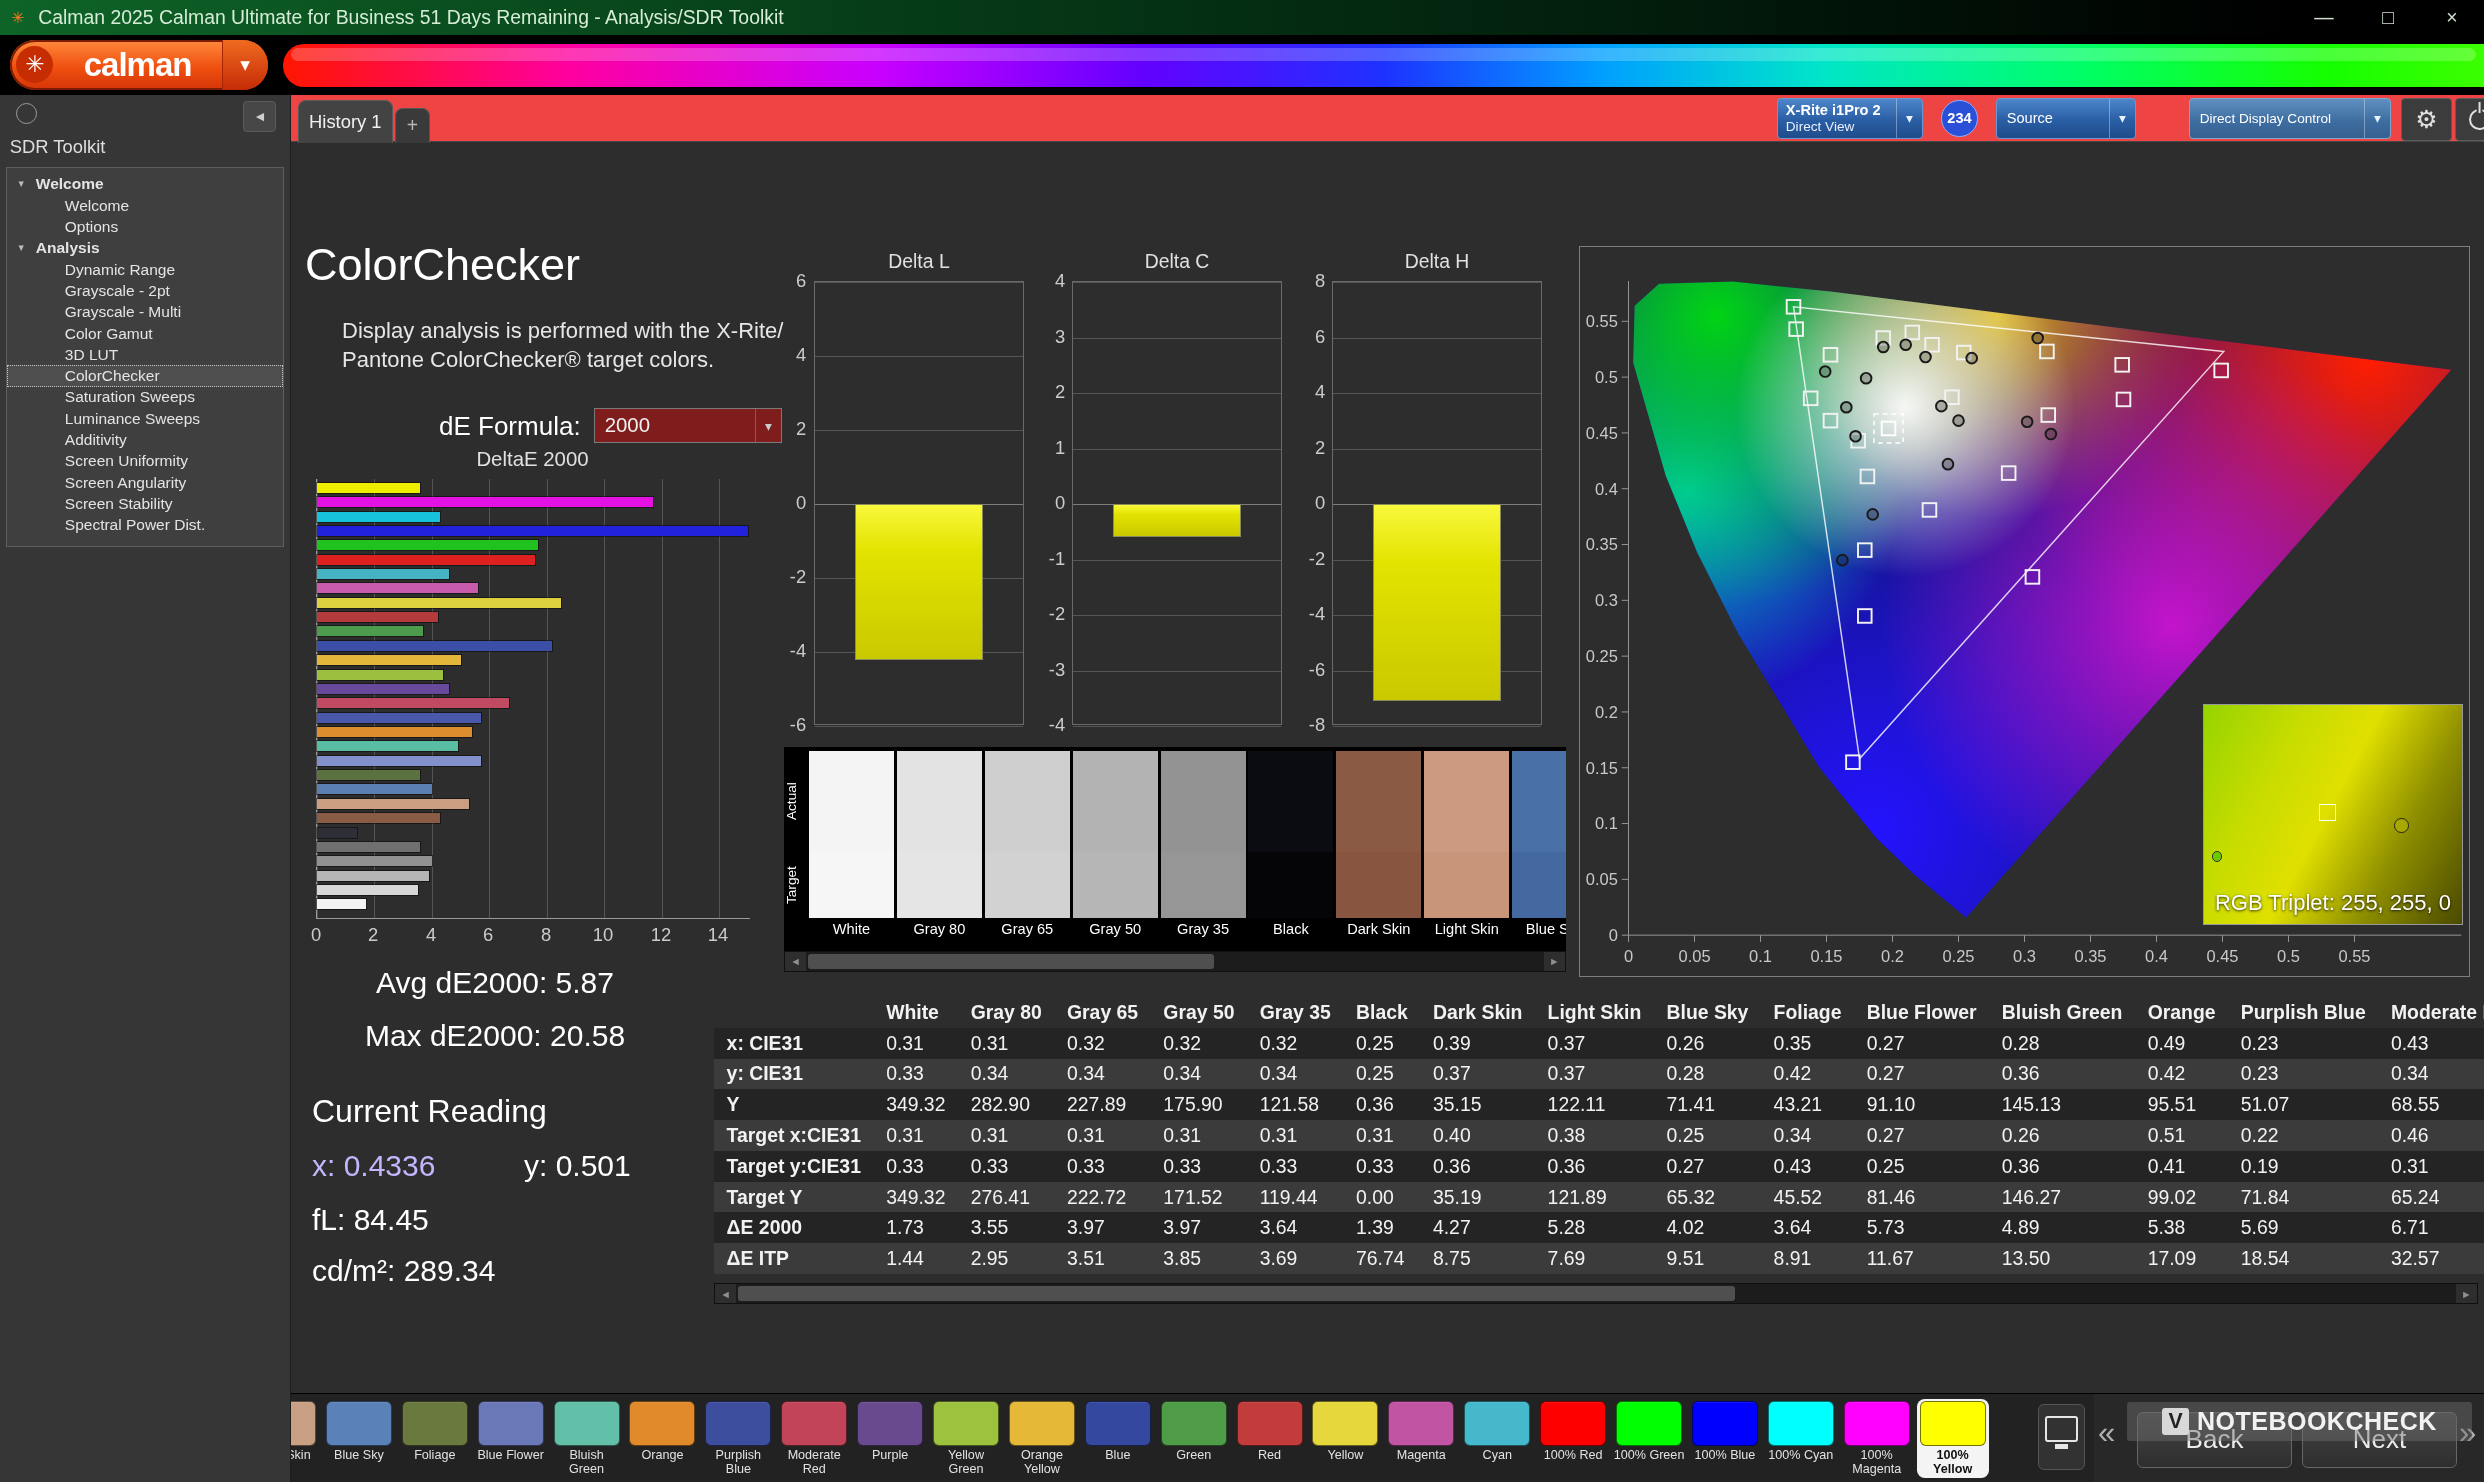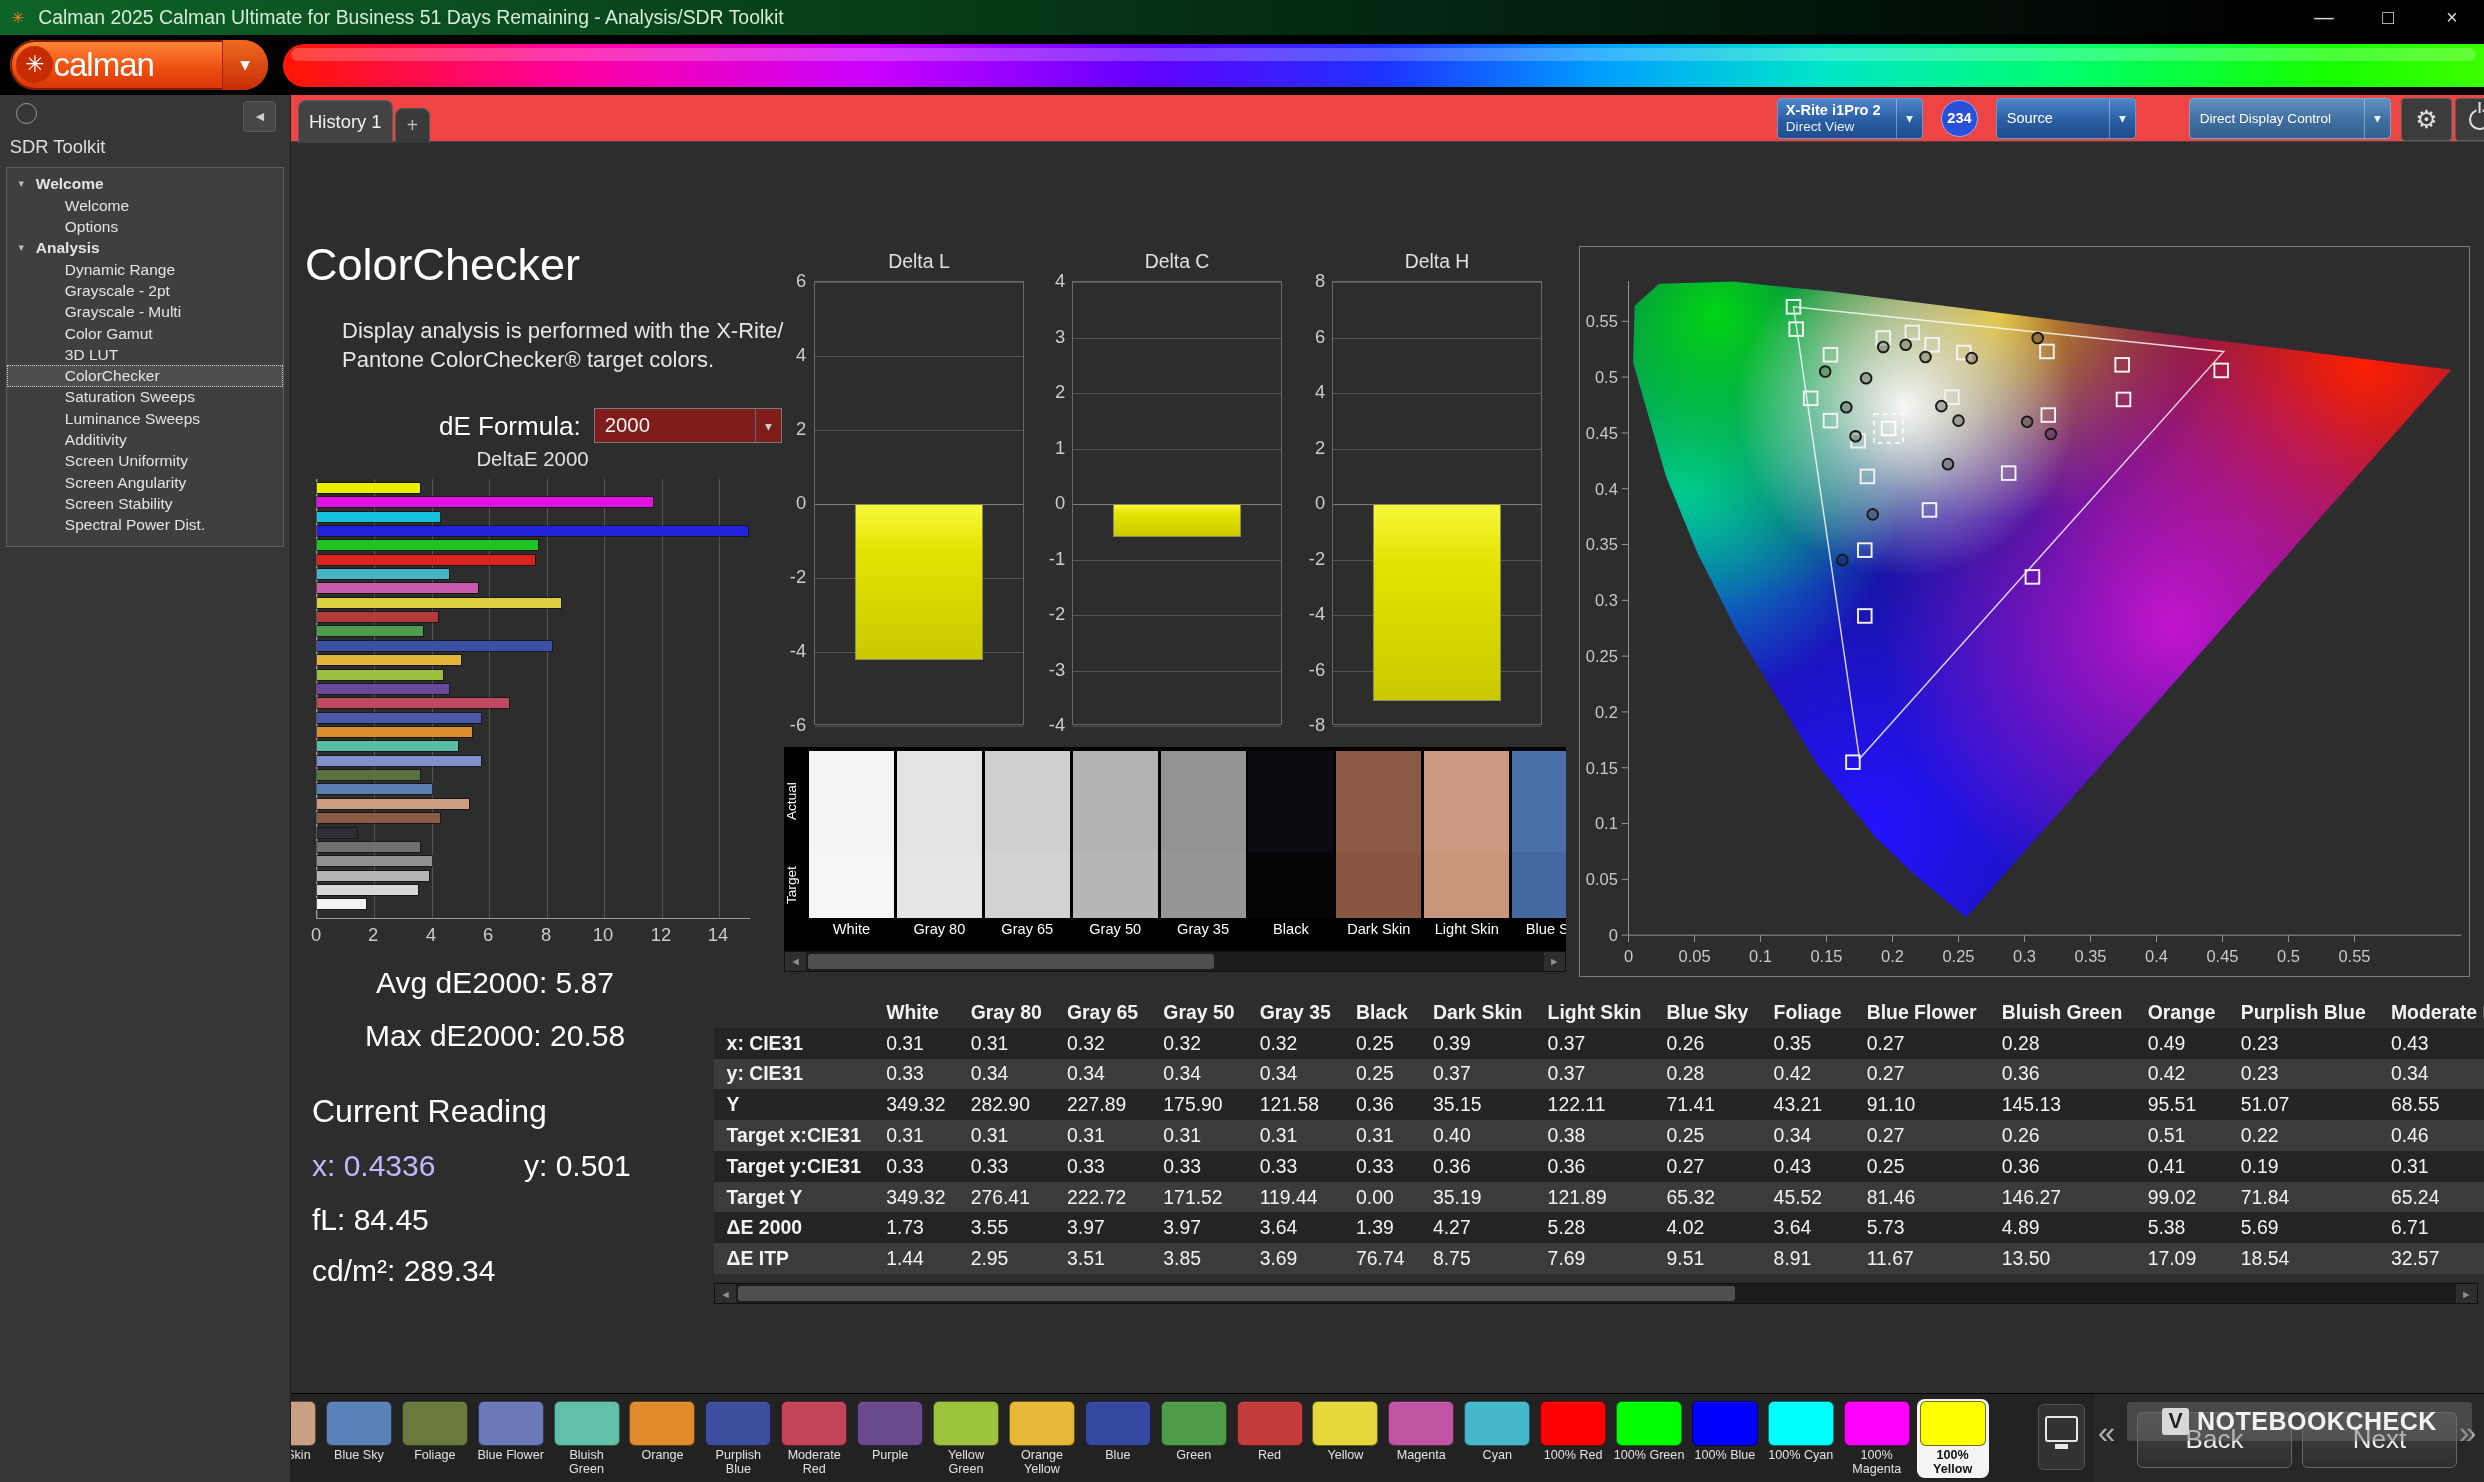--- a/index.html
+++ b/index.html
@@ -15,21 +15,21 @@
   #tb-controls{margin-left:auto;display:flex}
   .tb-btn{width:64px;text-align:center;font-size:19.4px;color:#cfe0cf}
 
   
   #brandstrip{position:absolute;top:35px;left:0;width:2484px;height:60px;background:#000}
   #calman-pill{position:absolute;left:9.7px;top:4.9px;width:258px;height:50px;border-radius:27px;
     background:linear-gradient(180deg,#ff8a3c,#ef500f 55%,#d63408);display:flex;align-items:center;
     box-shadow:0 0 0 1.9px #7a1d04 inset}
   #pill-flower{width:37px;height:37px;margin-left:6.8px;border-radius:50%;background:#c62d02;color:#fff;
     font-size:23px;display:flex;align-items:center;justify-content:center}
-  #pill-text{flex:1;text-align:left;font-size:33px;font-weight:normal;color:#fff;letter-spacing:-1px}
+  #pill-text{flex:1;text-align:center;font-size:33px;font-weight:bold;color:#fff;letter-spacing:-1px}
   #pill-arrow{width:45px;height:50px;border-left:1.9px solid #a82605;border-radius:0 27px 27px 0;
     background:linear-gradient(180deg,#f06a20,#c52c06);color:#fff;font-size:19.4px;
     display:flex;align-items:center;justify-content:center}
   #rainbow{position:absolute;left:283px;top:8.7px;right:0;height:43px;border-radius:21.3px 0 0 21.3px;
     background:linear-gradient(90deg,#ff1600 0%,#ff00a0 13%,#c800ff 27%,#6400ff 39%,#1e32ff 50%,
       #00a0ff 60%,#00e6c8 70%,#00ff64 82%,#16ff00 93%,#3cff00 100%)}
   #rainbow::after{content:"";position:absolute;left:7.8px;right:7.8px;top:3.9px;height:13.6px;border-radius:7.8px;
     background:rgba(255,255,255,0.22)}
 
   
@@ -639,20 +639,26 @@
           <circle cx="403.6" cy="114.44999999999993" r="5.5" fill="rgba(20,20,20,0.25)" stroke="#1a1a1a" stroke-width="2"></circle>
           <circle cx="372.32" cy="163.89999999999998" r="5.5" fill="rgba(20,20,20,0.25)" stroke="#1a1a1a" stroke-width="2"></circle>
           <circle cx="460.71999999999997" cy="180" r="5.5" fill="rgba(20,20,20,0.25)" stroke="#1a1a1a" stroke-width="2"></circle>
           <circle cx="283.91999999999996" cy="194.95000000000005" r="5.5" fill="rgba(20,20,20,0.25)" stroke="#1a1a1a" stroke-width="2"></circle>
           <circle cx="471.6" cy="93.75" r="5.5" fill="rgba(20,20,20,0.25)" stroke="#1a1a1a" stroke-width="2"></circle>
           <circle cx="356" cy="113.29999999999995" r="5.5" fill="rgba(20,20,20,0.25)" stroke="#1a1a1a" stroke-width="2"></circle>
           <rect x="310.92" y="179.89999999999998" width="14" height="14" fill="none" stroke="#fff" stroke-width="2"></rect>
           <rect x="302.92" y="171.89999999999998" width="30" height="30" fill="none" stroke="#fff" stroke-width="1.5" stroke-dasharray="5,4"></rect>
         </g>
     </svg>
+    <div id="rgb-card">
+      <div class="mk-square"></div>
+      <div class="mk-circle"></div>
+      <div class="mk-dot"></div>
+      <div id="rgb-label">RGB Triplet: 255, 255, 0</div>
+    </div>
   </div>
 
   <div id="stat-avg">Avg dE2000: 5.87</div>
   <div id="stat-max">Max dE2000: 20.58</div>
   <div id="stat-current">Current Reading</div>
   <div id="stat-x">x: 0.4336</div>
   <div id="stat-y">y: 0.501</div>
   <div id="stat-fl">fL: 84.45</div>
   <div id="stat-cd">cd/m²: 289.34</div>
 

